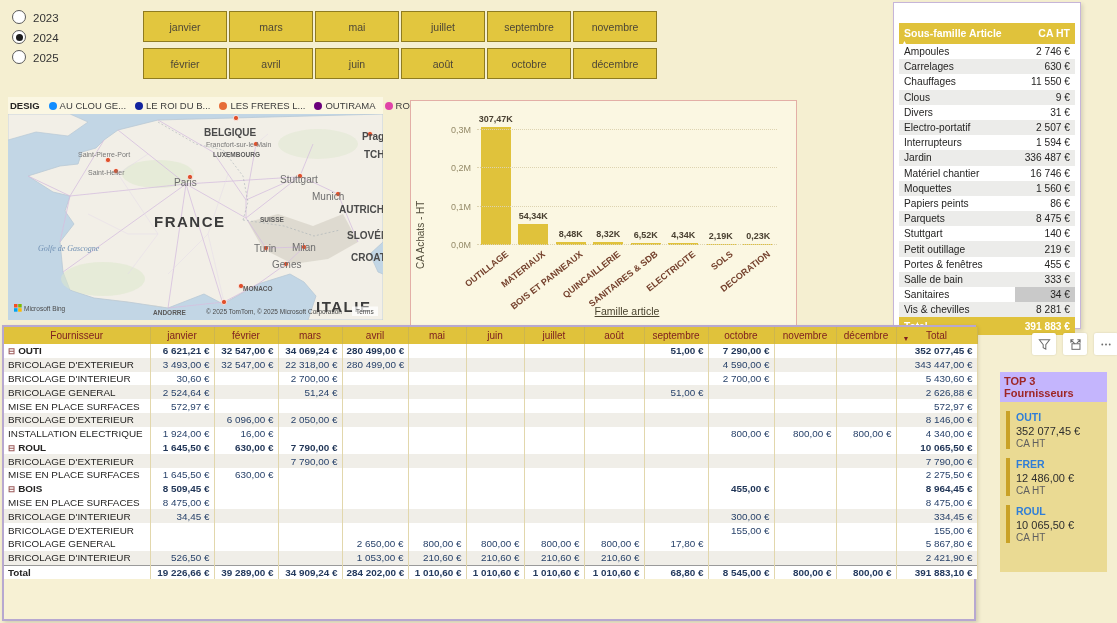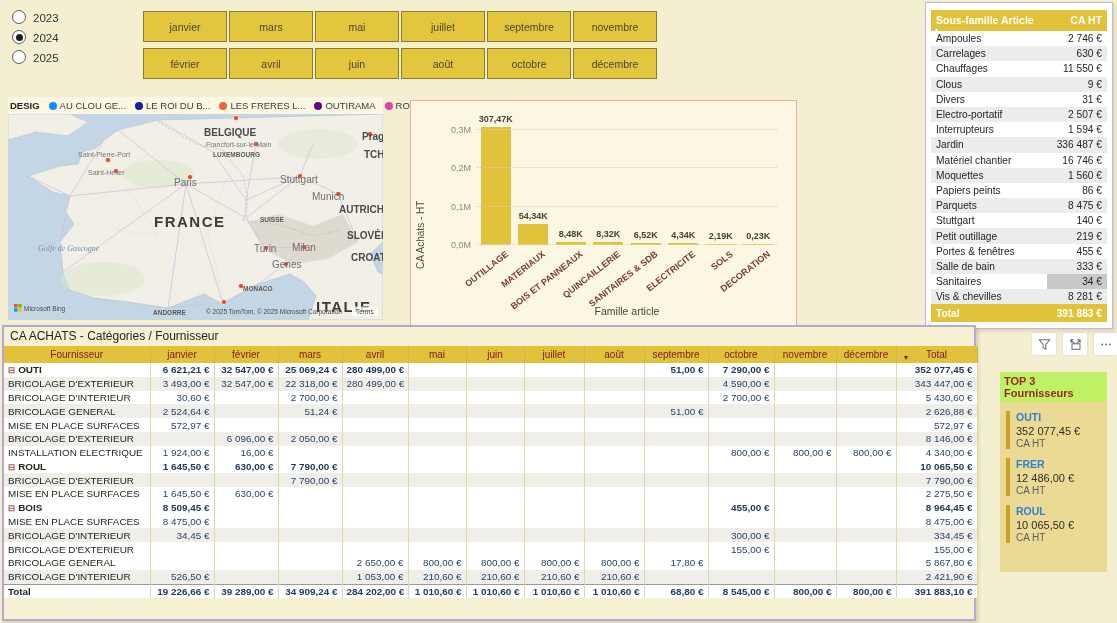--- a/index.html
+++ b/index.html
@@ -41,25 +41,25 @@
           font-size:10px;color:#55503e;display:flex;align-items:center;}
   #plot{left:66px;top:26px;width:300px;height:118px;}
   .grid{position:absolute;left:0;width:100%;border-top:1px dotted #DDD3B0;}
   .tick{position:absolute;left:-44px;width:38px;text-align:right;font-size:9px;color:#948a68;}
   #slots{position:absolute;left:0;top:0;width:100%;height:100%;display:flex;}
   .slot{flex:1;position:relative;height:100%;}
   .bar{position:absolute;bottom:0;left:50%;transform:translateX(-50%);width:30px;background:#E0C23B;cursor:pointer;}
   .bval{position:absolute;width:200%;left:-50%;text-align:center;font-size:9px;font-weight:bold;color:#4a4132;}
   .bcat{position:absolute;top:calc(100% + 4px);right:calc(50% - 8px);transform:rotate(-38deg);
         transform-origin:100% 0;white-space:nowrap;font-size:9px;font-weight:bold;color:#74402c;}
-  #xtitle{left:66px;top:204px;width:300px;text-align:center;font-size:10.5px;color:#4a442f;}
+  #xtitle{left:66px;top:204px;width:300px;text-align:center;font-size:10.5px;color:#4a442f;text-decoration:underline;}
 
   
-  #sf-card{left:925px;top:2px;width:188px;height:327px;background:#fff;border:1px solid #C6B5D8;
-           box-shadow:2px 2px 4px rgba(0,0,0,.12);padding:7px 5px;box-sizing:border-box;}
+  #sf-card{left:893px;top:2px;width:188px;height:327px;background:#fff;border:1px solid #C6B5D8;
+           box-shadow:2px 2px 4px rgba(0,0,0,.12);padding:20px 5px;box-sizing:border-box;}
   #sf-table{width:100%;border-collapse:collapse;table-layout:fixed;}
   #sf-table th{background:#E0C23B;color:#fff;font-size:10.5px;text-align:left;padding:4px 5px 5px;position:relative;cursor:pointer;}
   #sf-table th.num{text-align:right;}
   #sf-sort{position:absolute;left:3px;bottom:-1px;font-size:5px;color:#fff;}
   #sf-table td{font-size:10.2px;padding:2.1px 5px;color:#252423;white-space:nowrap;overflow:hidden;}
   #sf-table td.num{text-align:right;}
   #sf-table tr.alt{background:#ECECEA;}
   #sf-table td.hl{background:#C9C9C9;}
   #sf-table tr.total td{background:#E0C23B;color:#fff;font-weight:bold;padding:3.5px 5px;}
   #sf-table tr{cursor:pointer;}
@@ -84,21 +84,21 @@
   #mx-table tr.mtotal td.num{color:#243A5E;}
   .sort-ico{font-size:7px;color:#7E2020;position:absolute;left:6px;bottom:2px;}
 
   
   #vh-icons{left:1032px;top:333px;display:flex;gap:7px;}
   .vh-btn{width:24px;height:22px;background:#fff;border-radius:2px;display:flex;align-items:center;
           justify-content:center;color:#6b6b6b;cursor:pointer;box-shadow:0 0 2px rgba(0,0,0,.15);}
 
   
   #top3{left:1000px;top:372px;width:107px;height:200px;background:#EADA93;padding:0;box-sizing:border-box;}
-  #top3-title{background:#bef264;color:#9E2626;font-weight:bold;font-size:11px;padding:3px 4px;}
+  #top3-title{background:#c4b5fd;color:#9E2626;font-weight:bold;font-size:11px;padding:3px 4px;}
   .t3item{margin:9px 4px 0 6px;border-left:4px solid #C9A227;padding-left:6px;cursor:pointer;}
   .t3name{color:#2F7ED8;font-weight:bold;font-size:10.5px;margin-bottom:2px;}
   .t3val{color:#2e2e2e;font-size:11px;margin-bottom:1px;}
   .t3met{color:#5f5f5f;font-size:10px;}
 </style>
 </head>
 <body>
 
 <div id="years" class="abs">
     <div class="yrow">
@@ -384,21 +384,20 @@
         </tr>
         <tr class="total">
           <td>Total</td>
           <td class="num">391 883 €</td>
         </tr>
       </tbody>
   </table>
 </div>
 
 <div id="matrix-card" class="abs">
-  <div id="mx-title">CA ACHATS - Catégories / Fournisseur</div>
   <table id="mx-table">
     <colgroup id="mx-cols">
         <col style="width: 146px;">
         <col style="width: 64px;">
         <col style="width: 64px;">
         <col style="width: 64px;">
         <col style="width: 66px;">
         <col style="width: 58px;">
         <col style="width: 58px;">
         <col style="width: 60px;">
@@ -425,21 +424,21 @@
           <th><span>novembre</span></th>
           <th><span>décembre</span></th>
           <th><span class="sort-ico">▼</span><span>Total</span></th>
         </tr>
       </thead>
     <tbody id="mx-body">
         <tr class="parent">
           <td class="lab"><span class="expand">⊟</span><span>OUTI</span></td>
           <td class="num">6 621,21 €</td>
           <td class="num">32 547,00 €</td>
-          <td class="num">25 069,24 €</td>
+          <td class="num">34 069,24 €</td>
           <td class="num">280 499,00 €</td>
           <td class="num"></td>
           <td class="num"></td>
           <td class="num"></td>
           <td class="num"></td>
           <td class="num">51,00 €</td>
           <td class="num">7 290,00 €</td>
           <td class="num"></td>
           <td class="num"></td>
           <td class="num">352 077,45 €</td>

